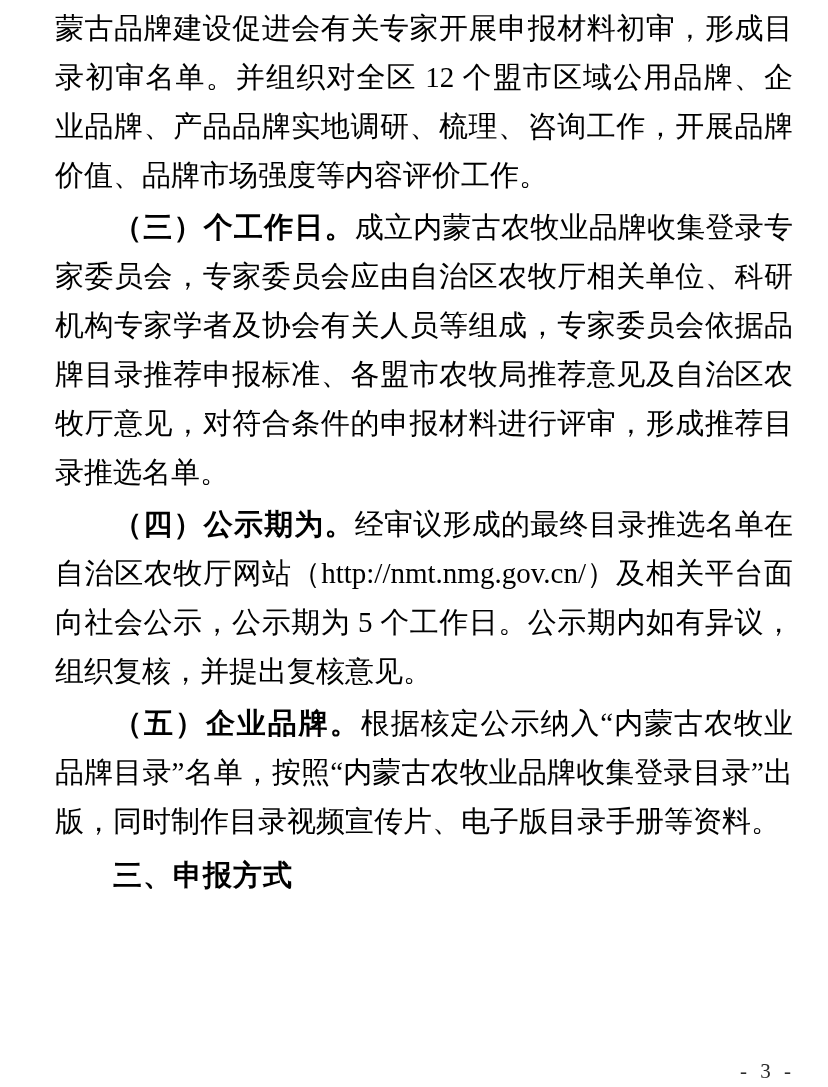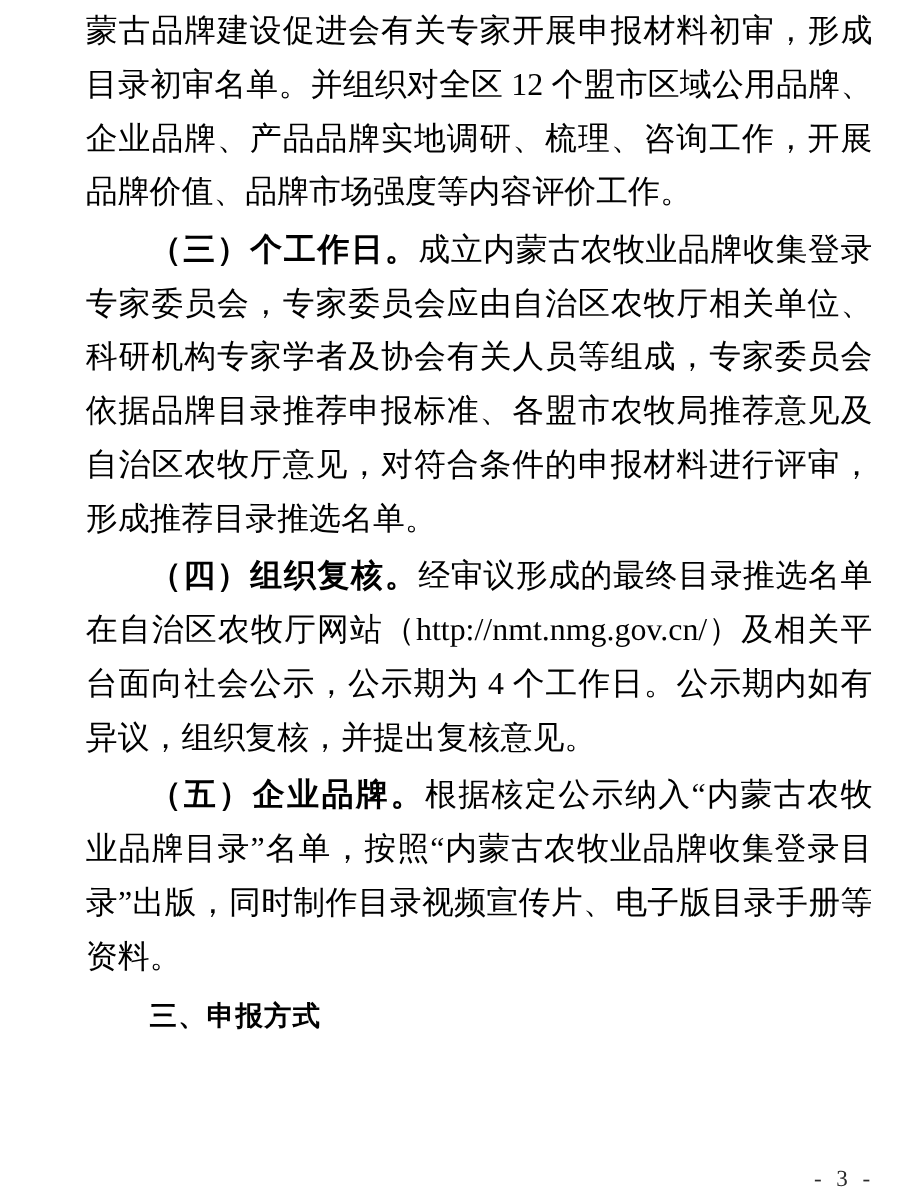--- a/index.html
+++ b/index.html
@@ -12,21 +12,21 @@
     background: #ffffff;
     color: #000000;
     font-family: "Liberation Serif", "DejaVu Serif", serif;
     overflow: hidden;
   }
   .page {
     position: relative;
     box-sizing: border-box;
     width: 828px;
     height: 1087px;
-    padding: 4px 35px 0 78px;
+    padding: 4px 35px 0 55px;
     background: #ffffff;
   }
   .doc-body {
     width: 100%;
   }
   .para {
     margin: 0;
     font-size: 29px;
     line-height: 49px;
     text-align: justify;
@@ -36,21 +36,21 @@
     text-indent: 58px;
     margin-top: 3px;
   }
   .para .lead {
     font-weight: 700;
     font-family: "Liberation Sans", "DejaVu Sans", sans-serif;
     letter-spacing: 1px;
   }
   .section-heading {
     margin: 5px 0 0 0;
-    font-size: 25px;
+    font-size: 29px;
     line-height: 49px;
     font-weight: 700;
     font-family: "Liberation Sans", "DejaVu Sans", sans-serif;
     text-indent: 58px;
     letter-spacing: 1px;
   }
   .page-number {
     position: absolute;
     right: 33px;
     bottom: 4px;
@@ -61,18 +61,18 @@
     font-family: "Liberation Serif", "DejaVu Serif", serif;
   }
 </style>
 </head>
 <body>
 
 <div class="page">
   <div class="doc-body" id="doc-body">
       <p class="para"><span>蒙古品牌建设促进会有关专家开展申报材料初审，形成目录初审名单。并组织对全区 12 个盟市区域公用品牌、企业品牌、产品品牌实地调研、梳理、咨询工作，开展品牌价值、品牌市场强度等内容评价工作。</span></p>
       <p class="para indent"><span class="lead">（三）个工作日。</span><span>成立内蒙古农牧业品牌收集登录专家委员会，专家委员会应由自治区农牧厅相关单位、科研机构专家学者及协会有关人员等组成，专家委员会依据品牌目录推荐申报标准、各盟市农牧局推荐意见及自治区农牧厅意见，对符合条件的申报材料进行评审，形成推荐目录推选名单。</span></p>
-      <p class="para indent"><span class="lead">（四）组织复核。</span><span>经审议形成的最终目录推选名单在自治区农牧厅网站（http://nmt.nmg.gov.cn/）及相关平台面向社会公示，公示期为 4 个工作日。公示期内如有异议，组织复核，并提出复核意见。</span></p>
+      <p class="para indent"><span class="lead">（四）公示期为。</span><span>经审议形成的最终目录推选名单在自治区农牧厅网站（http://nmt.nmg.gov.cn/）及相关平台面向社会公示，公示期为 5 个工作日。公示期内如有异议，组织复核，并提出复核意见。</span></p>
       <p class="para indent"><span class="lead">（五）企业品牌。</span><span>根据核定公示纳入“内蒙古农牧业品牌目录”名单，按照“内蒙古农牧业品牌收集登录目录”出版，同时制作目录视频宣传片、电子版目录手册等资料。</span></p>
     </div>
   <h2 class="section-heading">三、申报方式</h2>
   <div class="page-number">- 3 -</div>
 </div>
 
 </body></html>

